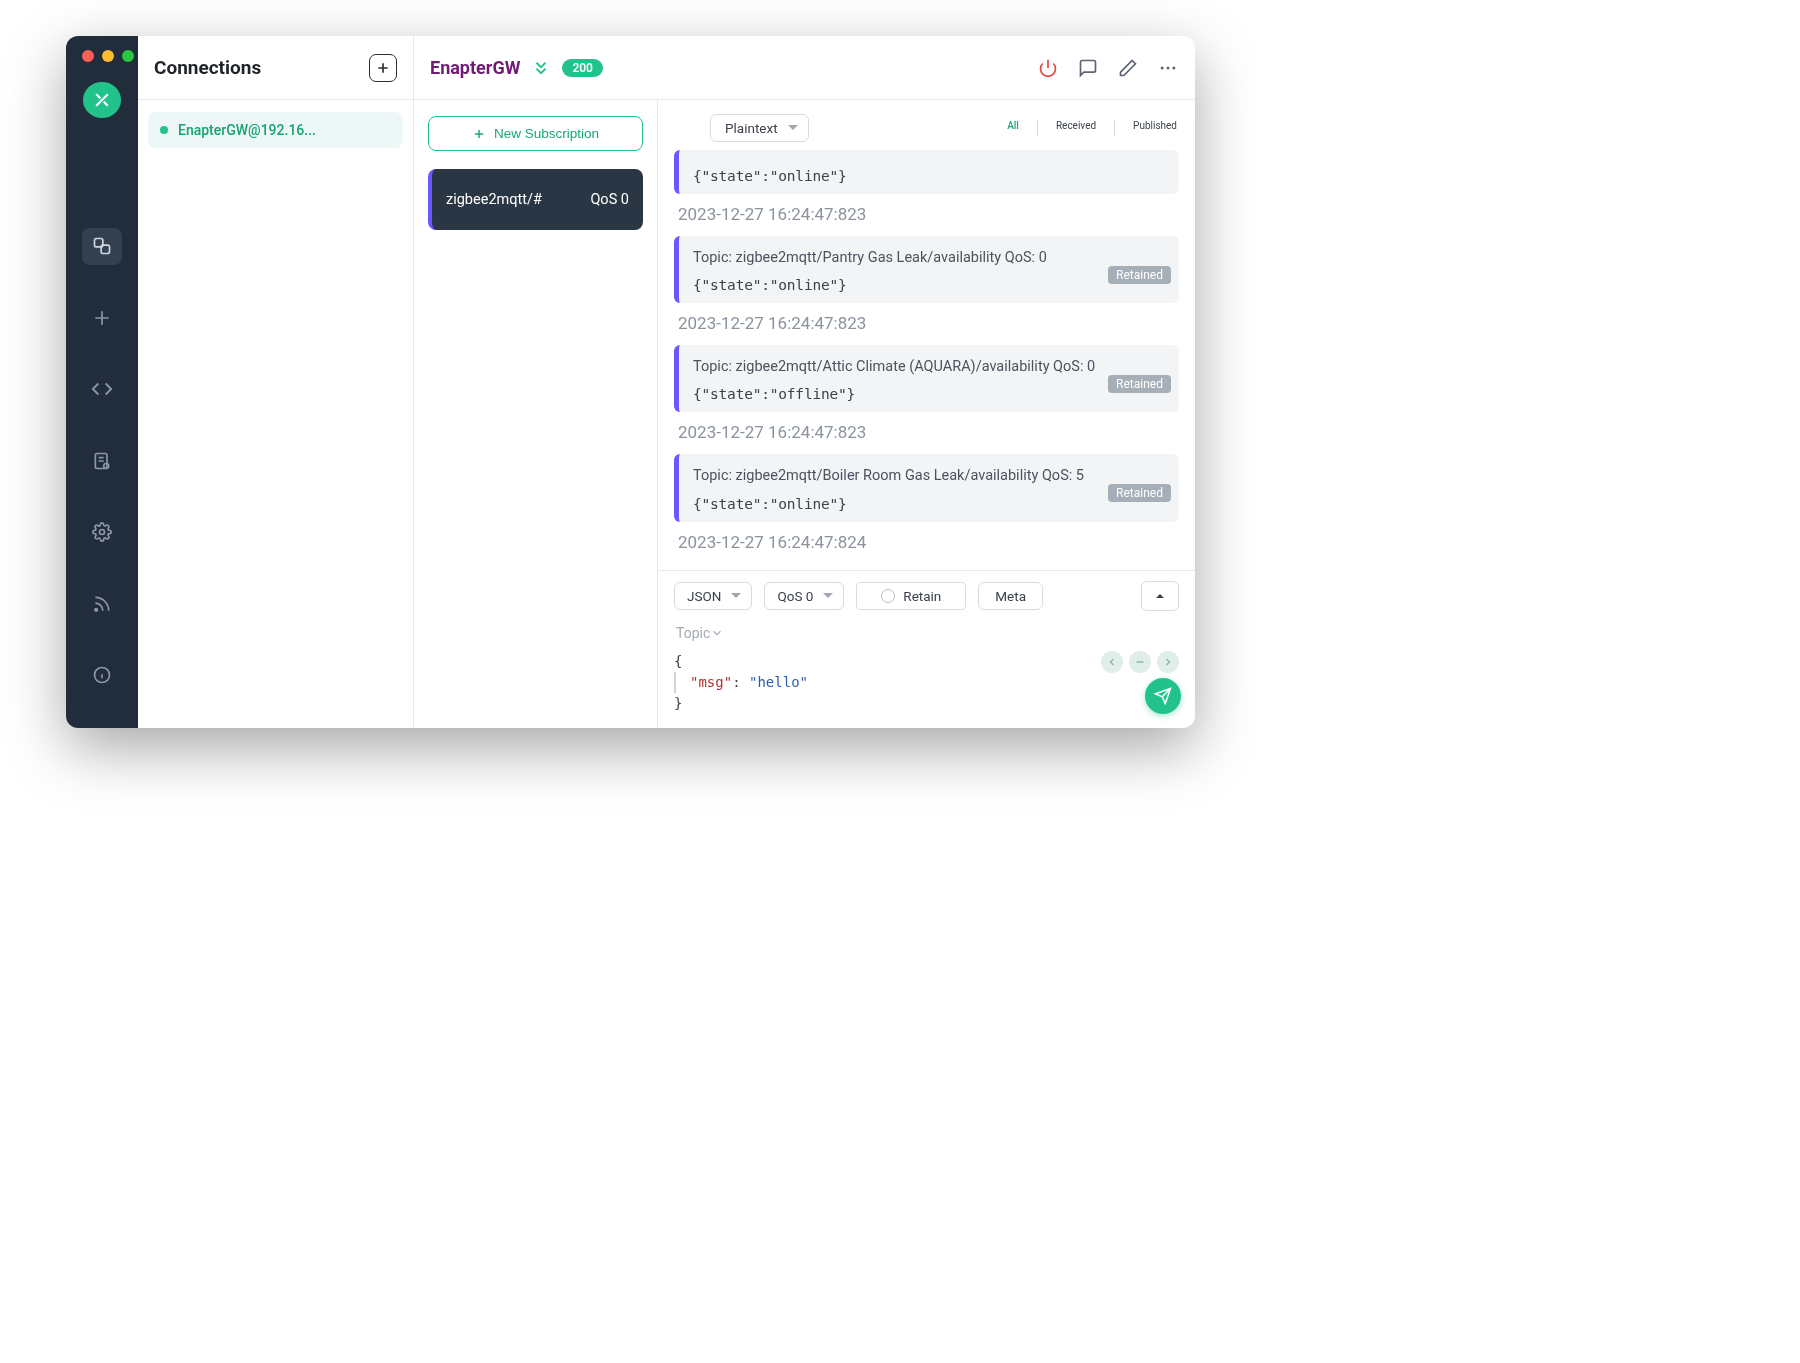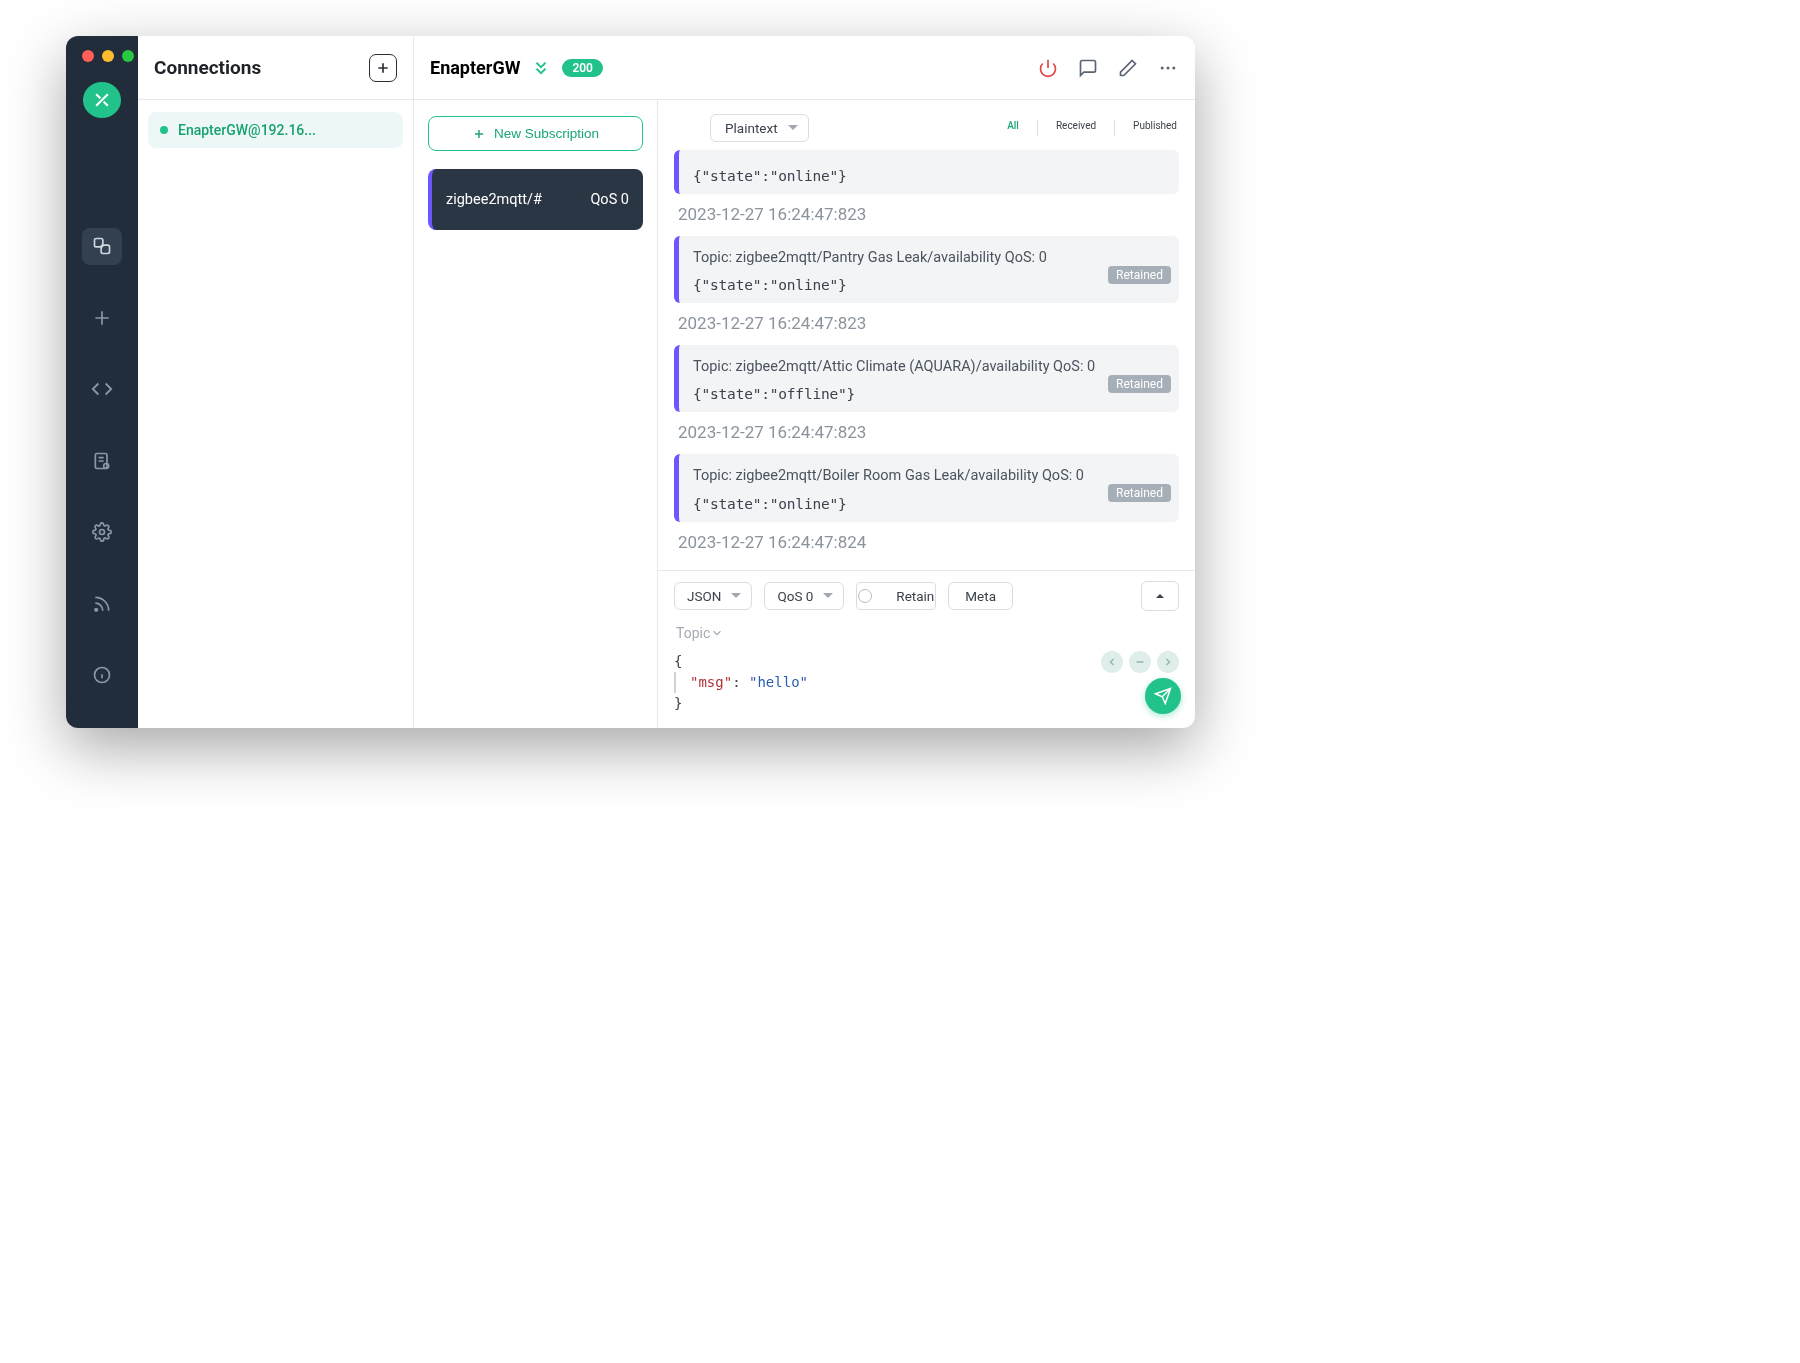--- a/index.html
+++ b/index.html
@@ -79,21 +79,21 @@
     color: #17a36e; font-size: 14px; font-weight: 500;
     cursor:pointer;
   }
   .status-dot { width:8px; height:8px; border-radius:50%; background:#22c38a; }
   
   .main-col { flex:1; display:flex; flex-direction:column; min-width:0; }
   .main-header {
     height: 64px; border-bottom:1px solid #e6e8eb;
     display:flex; align-items:center; padding: 0 16px; gap:12px;
   }
-  .main-title { font-size: 18px; font-weight:700; color:#000000; }
+  .main-title { font-size: 18px; font-weight:700; color:#701a75; }
   .chev-down { color:#22c38a; cursor:pointer; display:flex; }
   .badge-count {
     background:#22c38a; color:#fff; font-size:12px; font-weight:600;
     padding: 2px 10px; border-radius: 999px;
   }
   .header-spacer { flex:1; }
   .hdr-icon { width:22px; height:22px; color:#5b6472; cursor:pointer; display:flex; align-items:center; justify-content:center; }
   .hdr-icon.power { color:#e64545; }
   .hdr-icons { display:flex; gap:18px; align-items:center; }
   
@@ -150,21 +150,21 @@
   }
   .msg-time { color:#8b939e; font-size:17px; margin:10px 0 0 4px; }
   
   .pub-panel { border-top:1px solid #e6e8eb; padding: 10px 16px 14px 16px; }
   .pub-row1 { display:flex; gap:12px; align-items:center; }
   .sel-sm {
     border:1px solid #d9dde2; border-radius:6px; padding: 5px 30px 5px 12px;
     font-size:13.5px; color:#3b424c; background:#fff; position:relative; cursor:pointer;
   }
   .sel-sm::after { content:""; position:absolute; right:10px; top:50%; transform:translateY(-30%); border:5px solid transparent; border-top-color:#a0a7b1; }
-  .retain-ctl { border:1px solid #d9dde2; border-radius:4px; padding:5px 1px; display:flex; align-items:center; gap:24px; font-size:13.5px; color:#3b424c; cursor:pointer;}
+  .retain-ctl { border:1px solid #d9dde2; border-radius:4px; padding:5px 24px; display:flex; align-items:center; gap:8px; font-size:13.5px; color:#3b424c; cursor:pointer;}
   .radio-empty { width:14px; height:14px; border-radius:50%; border:1.5px solid #b6bdc6; }
   .meta-btn { border:1px solid #d9dde2; border-radius:6px; padding:5px 16px; font-size:13.5px; color:#3b424c; cursor:pointer;}
   .collapse-btn { border:1px solid #d9dde2; border-radius:6px; width:38px; height:30px; display:flex; align-items:center; justify-content:center; cursor:pointer; margin-left:auto;}
   .topic-input {
     margin-top:10px; width:100%;
     display:flex; align-items:center; justify-content:flex-start;
     color:#a5abb4; font-size:14px; padding: 4px 2px;
   }
   .editor {
     font-family: ui-monospace, Menlo, monospace; font-size:14px;
@@ -337,21 +337,21 @@
               <div class="payload">{"state":"online"}</div>
             </div>
             <div class="msg-time">2023-12-27 16:24:47:823</div>
             <div class="msg-card">
               <div class="msg-meta">Topic: zigbee2mqtt/Attic Climate (AQUARA)/availability    QoS: 0</div>
               <span class="retained">Retained</span>
               <div class="payload">{"state":"offline"}</div>
             </div>
             <div class="msg-time">2023-12-27 16:24:47:823</div>
             <div class="msg-card">
-              <div class="msg-meta">Topic: zigbee2mqtt/Boiler Room Gas Leak/availability    QoS: 0</div>
+              <div class="msg-meta">Topic: zigbee2mqtt/Boiler Room Gas Leak/availability    QoS: 5</div>
               <span class="retained">Retained</span>
               <div class="payload">{"state":"online"}</div>
             </div>
             <div class="msg-time">2023-12-27 16:24:47:824</div>
           </div>
 
         <div class="pub-panel" style="position:relative;">
           <div class="pub-row1">
             <div class="sel-sm">
               <span>JSON</span>

